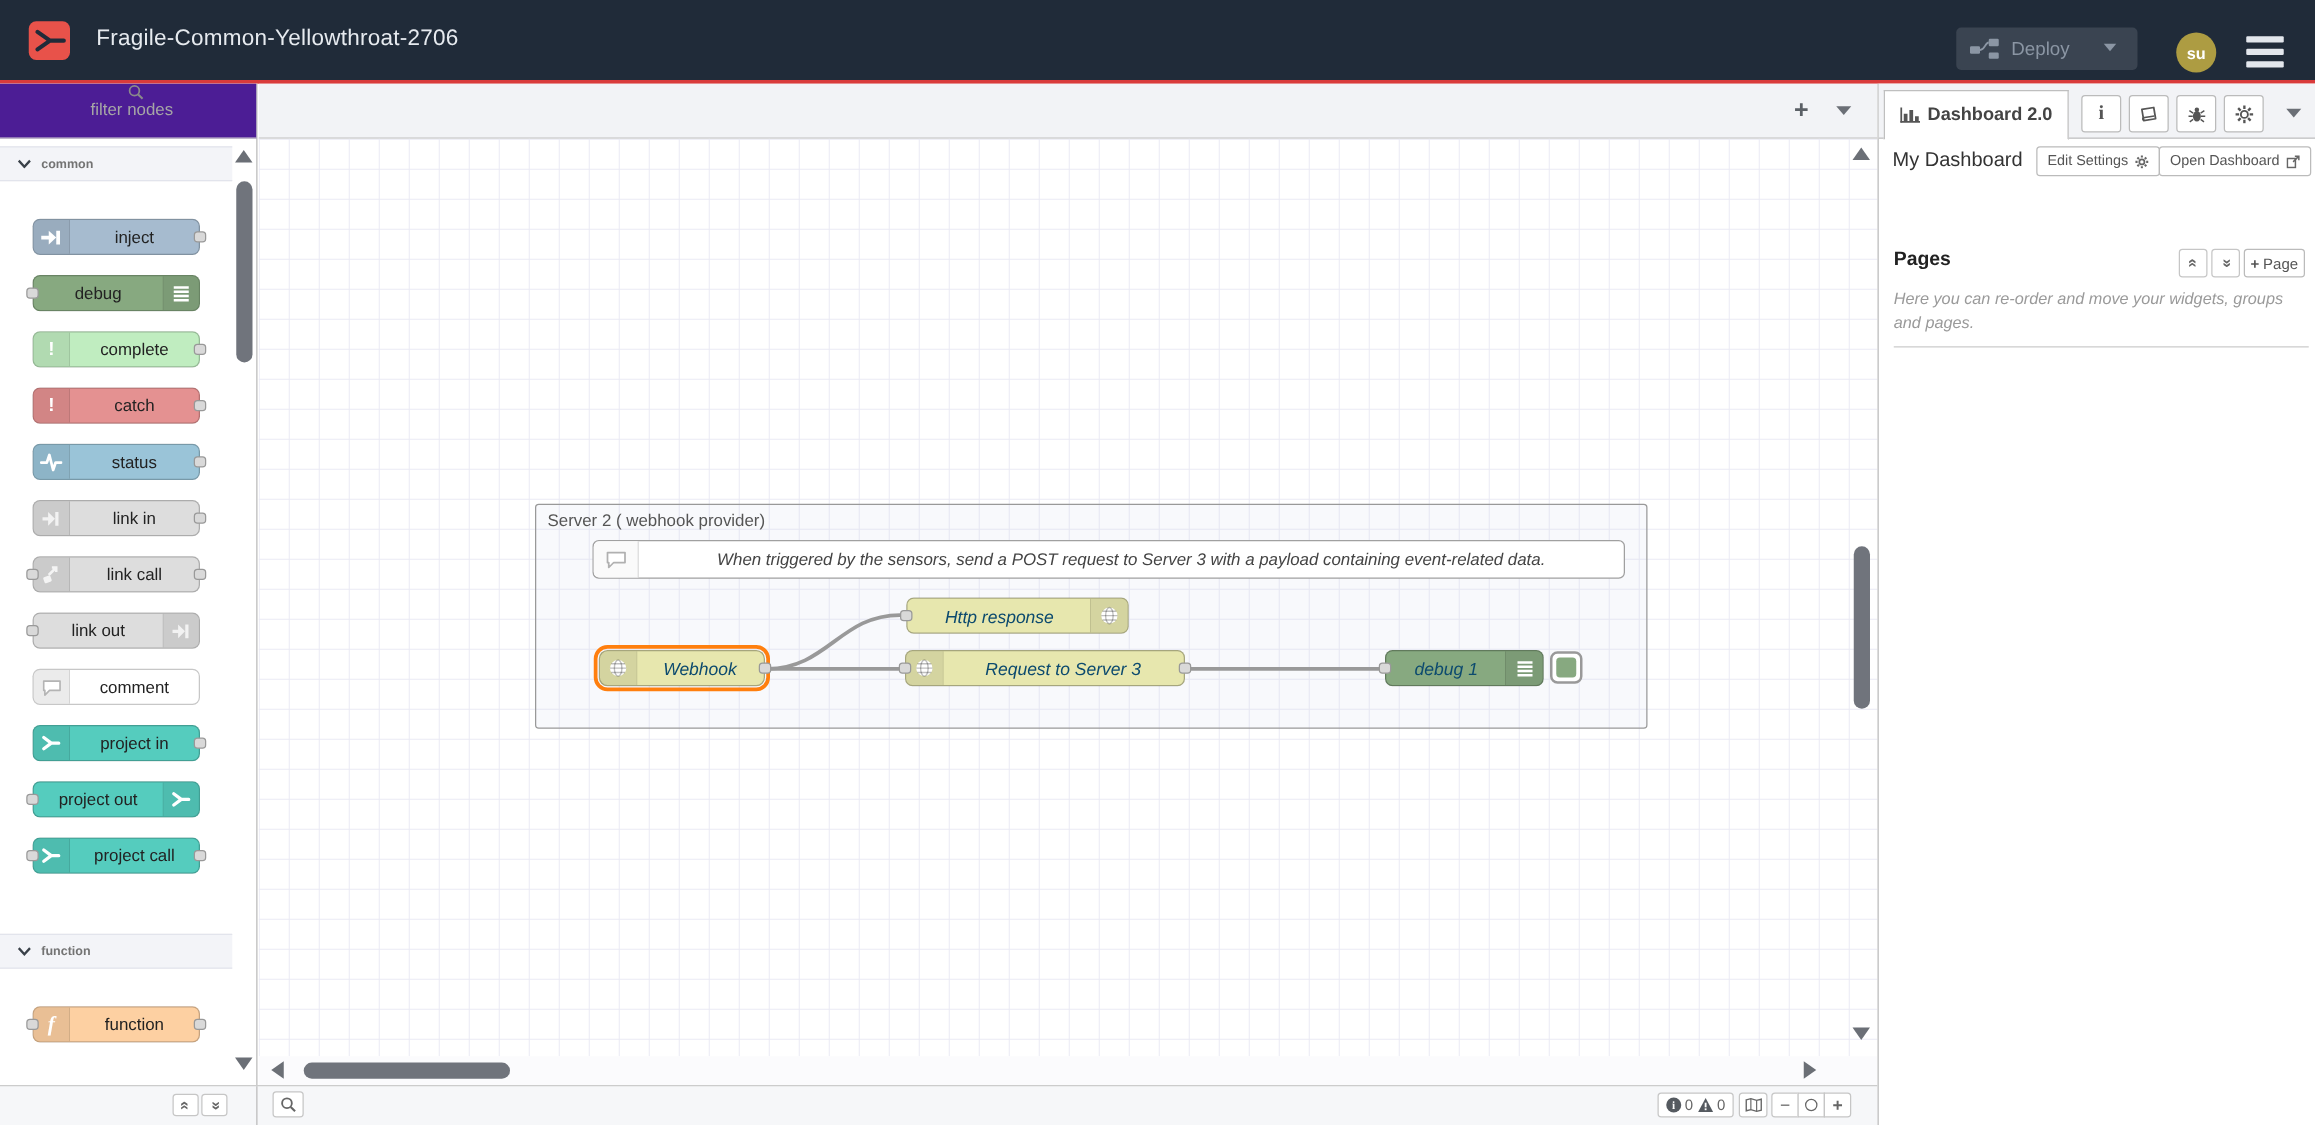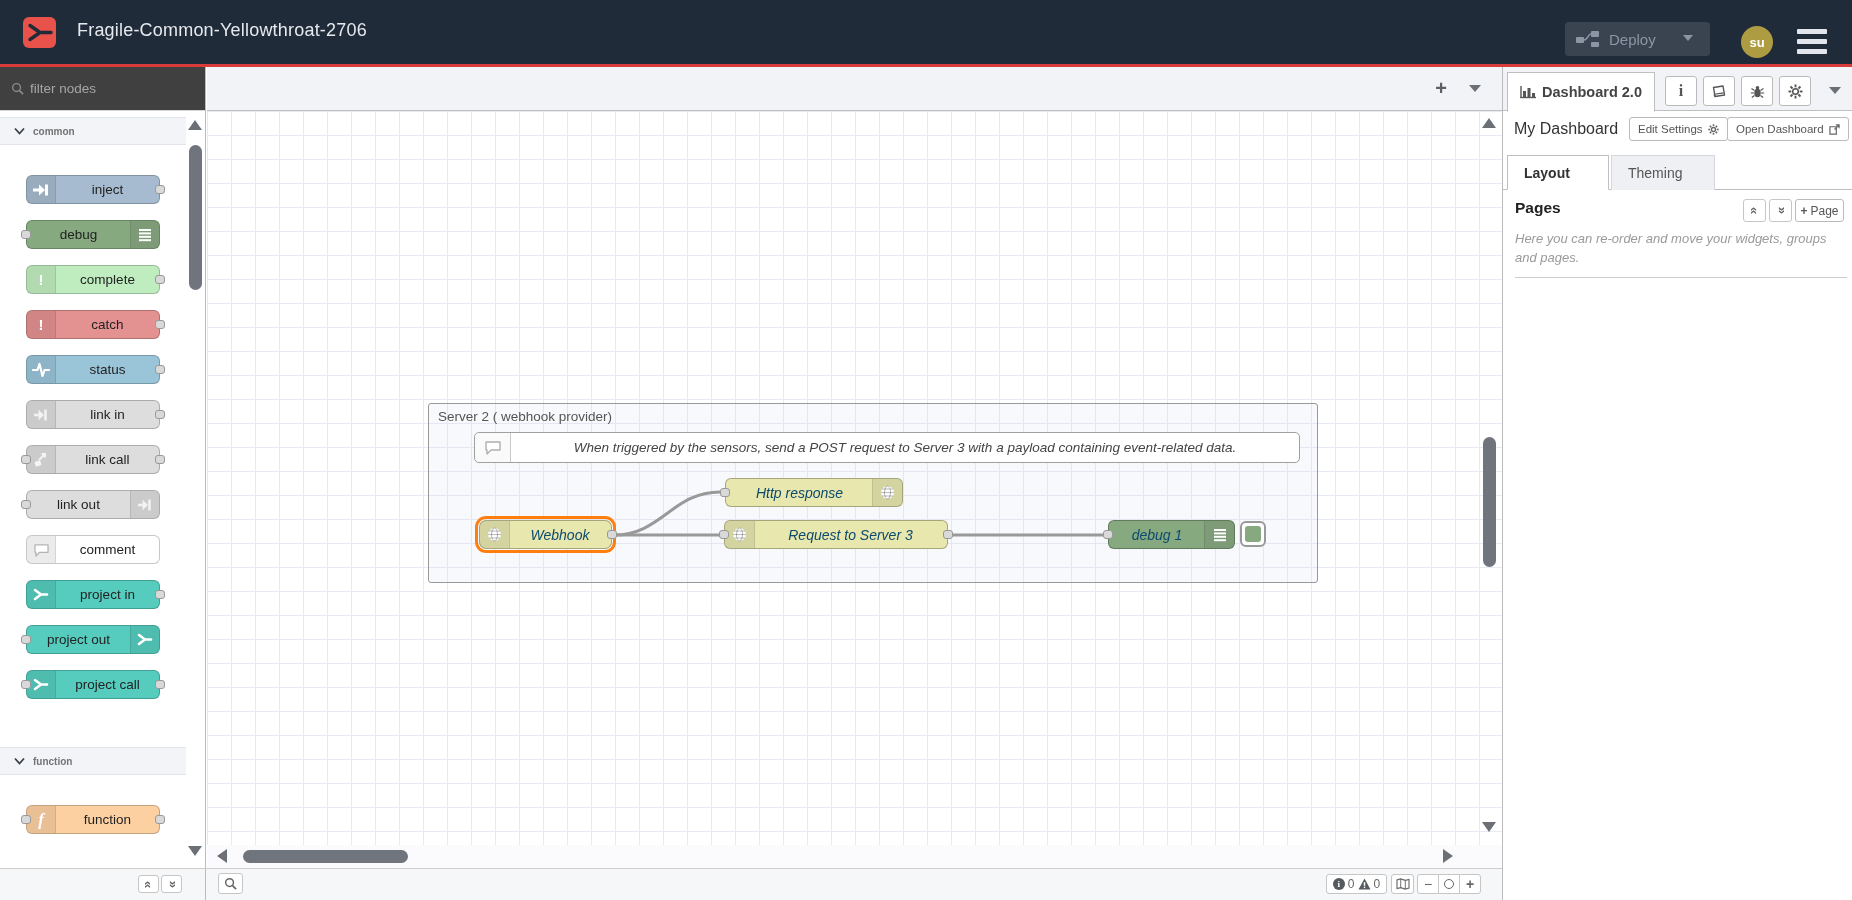--- a/index.html
+++ b/index.html
@@ -16,21 +16,21 @@
     display:flex; align-items:center; color:#8b96a4; }
   #deploy-btn .dlabel { font-size:15px; margin-left:8px; }
   #deploy-caret { position:absolute; left:118px; top:13px; width:0; height:0; border-left:5px solid transparent; border-right:5px solid transparent; border-top:6px solid #8b96a4; }
   #avatar { position:absolute; left:1741px; top:26px; width:32px; height:32px; border-radius:50%; background:#ad9c42; color:#fff;
     font-size:13px; font-weight:bold; display:flex; align-items:center; justify-content:center; }
   #hamburger { position:absolute; left:1797px; top:29px; width:30px; height:26px; cursor:pointer; }
   #hamburger div { width:30px; height:5px; background:#e2e6ec; margin-bottom:5px; border-radius:1px; }
 
   
   #palette { position:absolute; left:0; top:67px; width:206px; height:801px; background:#fff; border-right:1px solid #bbb; }
-  #filter-row { position:absolute; left:0; top:0; width:205px; height:44px; background:#404040; border-bottom:1px solid #d6d6d6; display:flex; align-items:center; }
+  #filter-row { position:absolute; left:0; top:0; width:205px; height:44px; background:#4c1d95; border-bottom:1px solid #d6d6d6; display:flex; align-items:center;flex-direction:column; }
   #filter-row .ph { color:#a6a6a6; font-size:13.5px; margin-left:6px; }
   #filter-row svg { margin-left:11px; }
   #palette-list { position:absolute; left:0; top:44px; width:186px; height:735px; overflow:hidden; }
   .pal-cat { height:28px; background:#f3f4f8; border-top:1px solid #e2e4ec; border-bottom:1px solid #e2e4ec;
      display:flex; align-items:center; font-size:10px; font-weight:bold; color:#737373; }
   .pal-cat .chev { margin:0 8px 0 14px; display:flex; }
   .pal-cat.first { margin-top:6px; }
   .pal-cat.next { margin-top:30px; }
   .pal-items { padding-top:30px; padding-bottom:2px; }
   .pal-node { position:relative; width:134px; height:29px; margin:0 0 16px 26px; border-radius:6px;
@@ -533,24 +533,20 @@
         </svg>
       </div>
       <div id="open-dashboard-btn" class="rp-btn">
         <span>Open Dashboard</span>
         <svg width="11" height="11" viewBox="0 0 12 12">
           <path d="M1 3 H8 V11 H1 Z" fill="none" stroke="#666" stroke-width="1.3"></path>
           <path d="M6 6 L11 1 M7.5 1 H11 V4.5" fill="none" stroke="#666" stroke-width="1.3"></path>
         </svg>
       </div>
     </div>
-    <div id="rp-tabs2">
-      <div id="tab-layout">Layout</div>
-      <div id="tab-theming">Theming</div>
-    </div>
     <div id="pages-row">
       <div id="pages-title">Pages</div>
       <div id="pg-up" class="mini-btn">
           <span class="guill rot-up">«</span>
         </div>
       <div id="pg-dn" class="mini-btn">
           <span class="guill rot-dn">«</span>
         </div>
       <div id="add-page-btn">
         <b>+</b>

